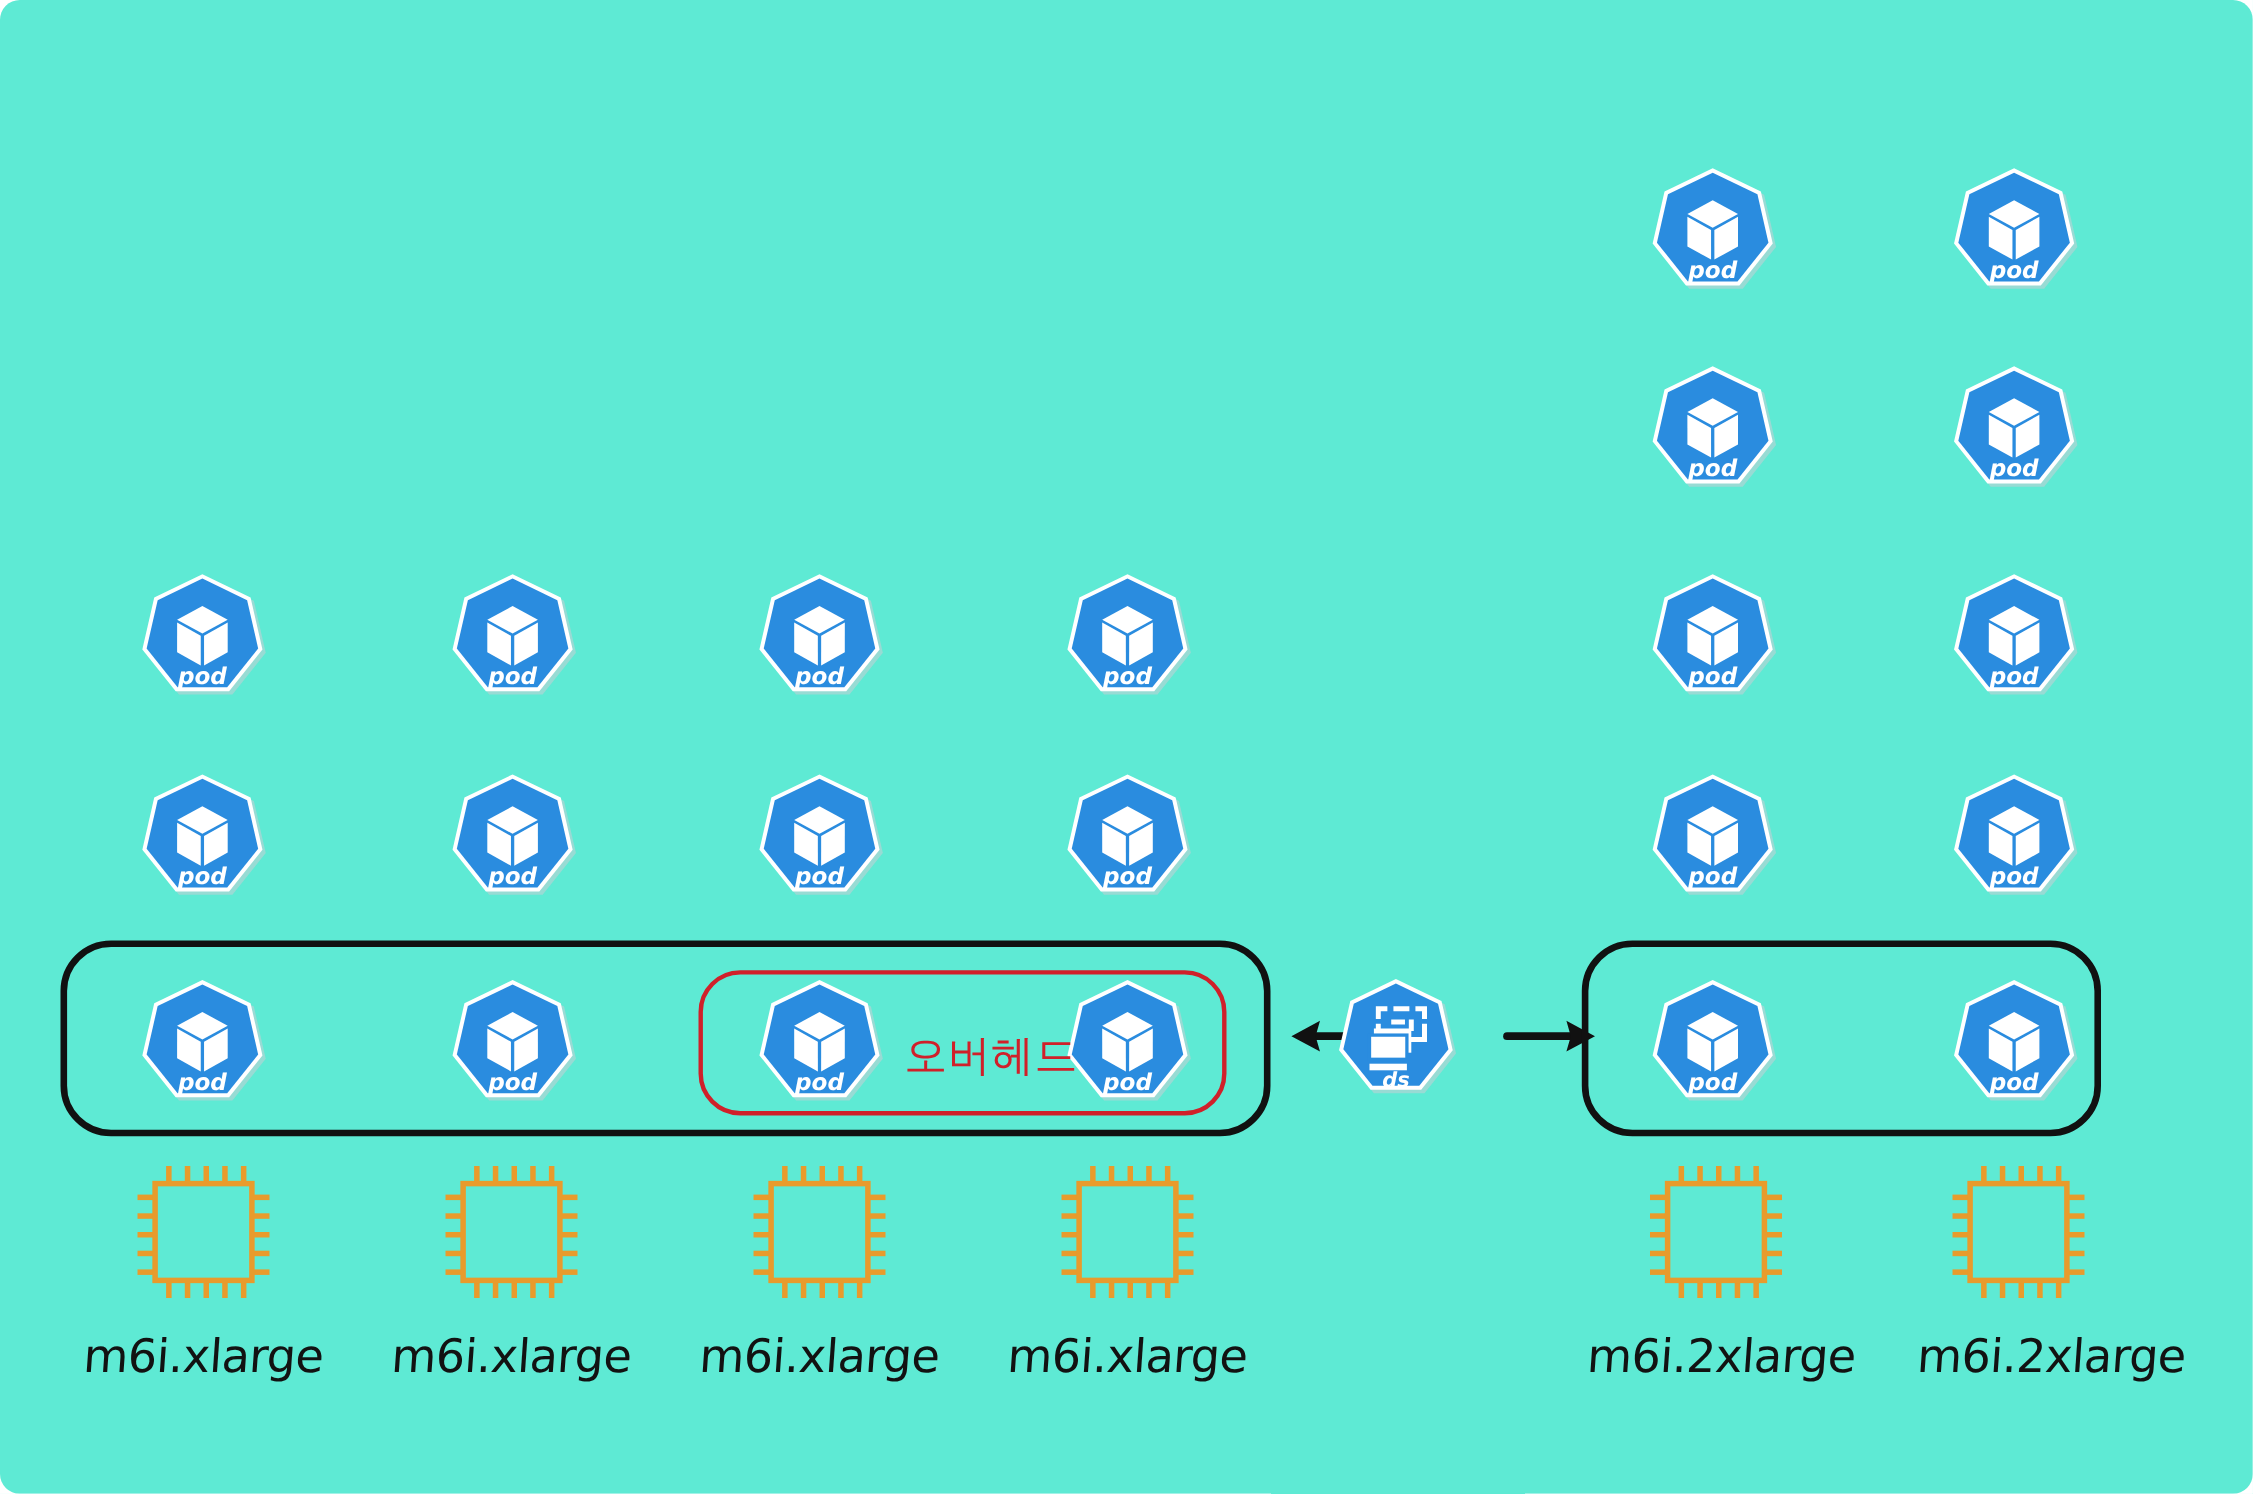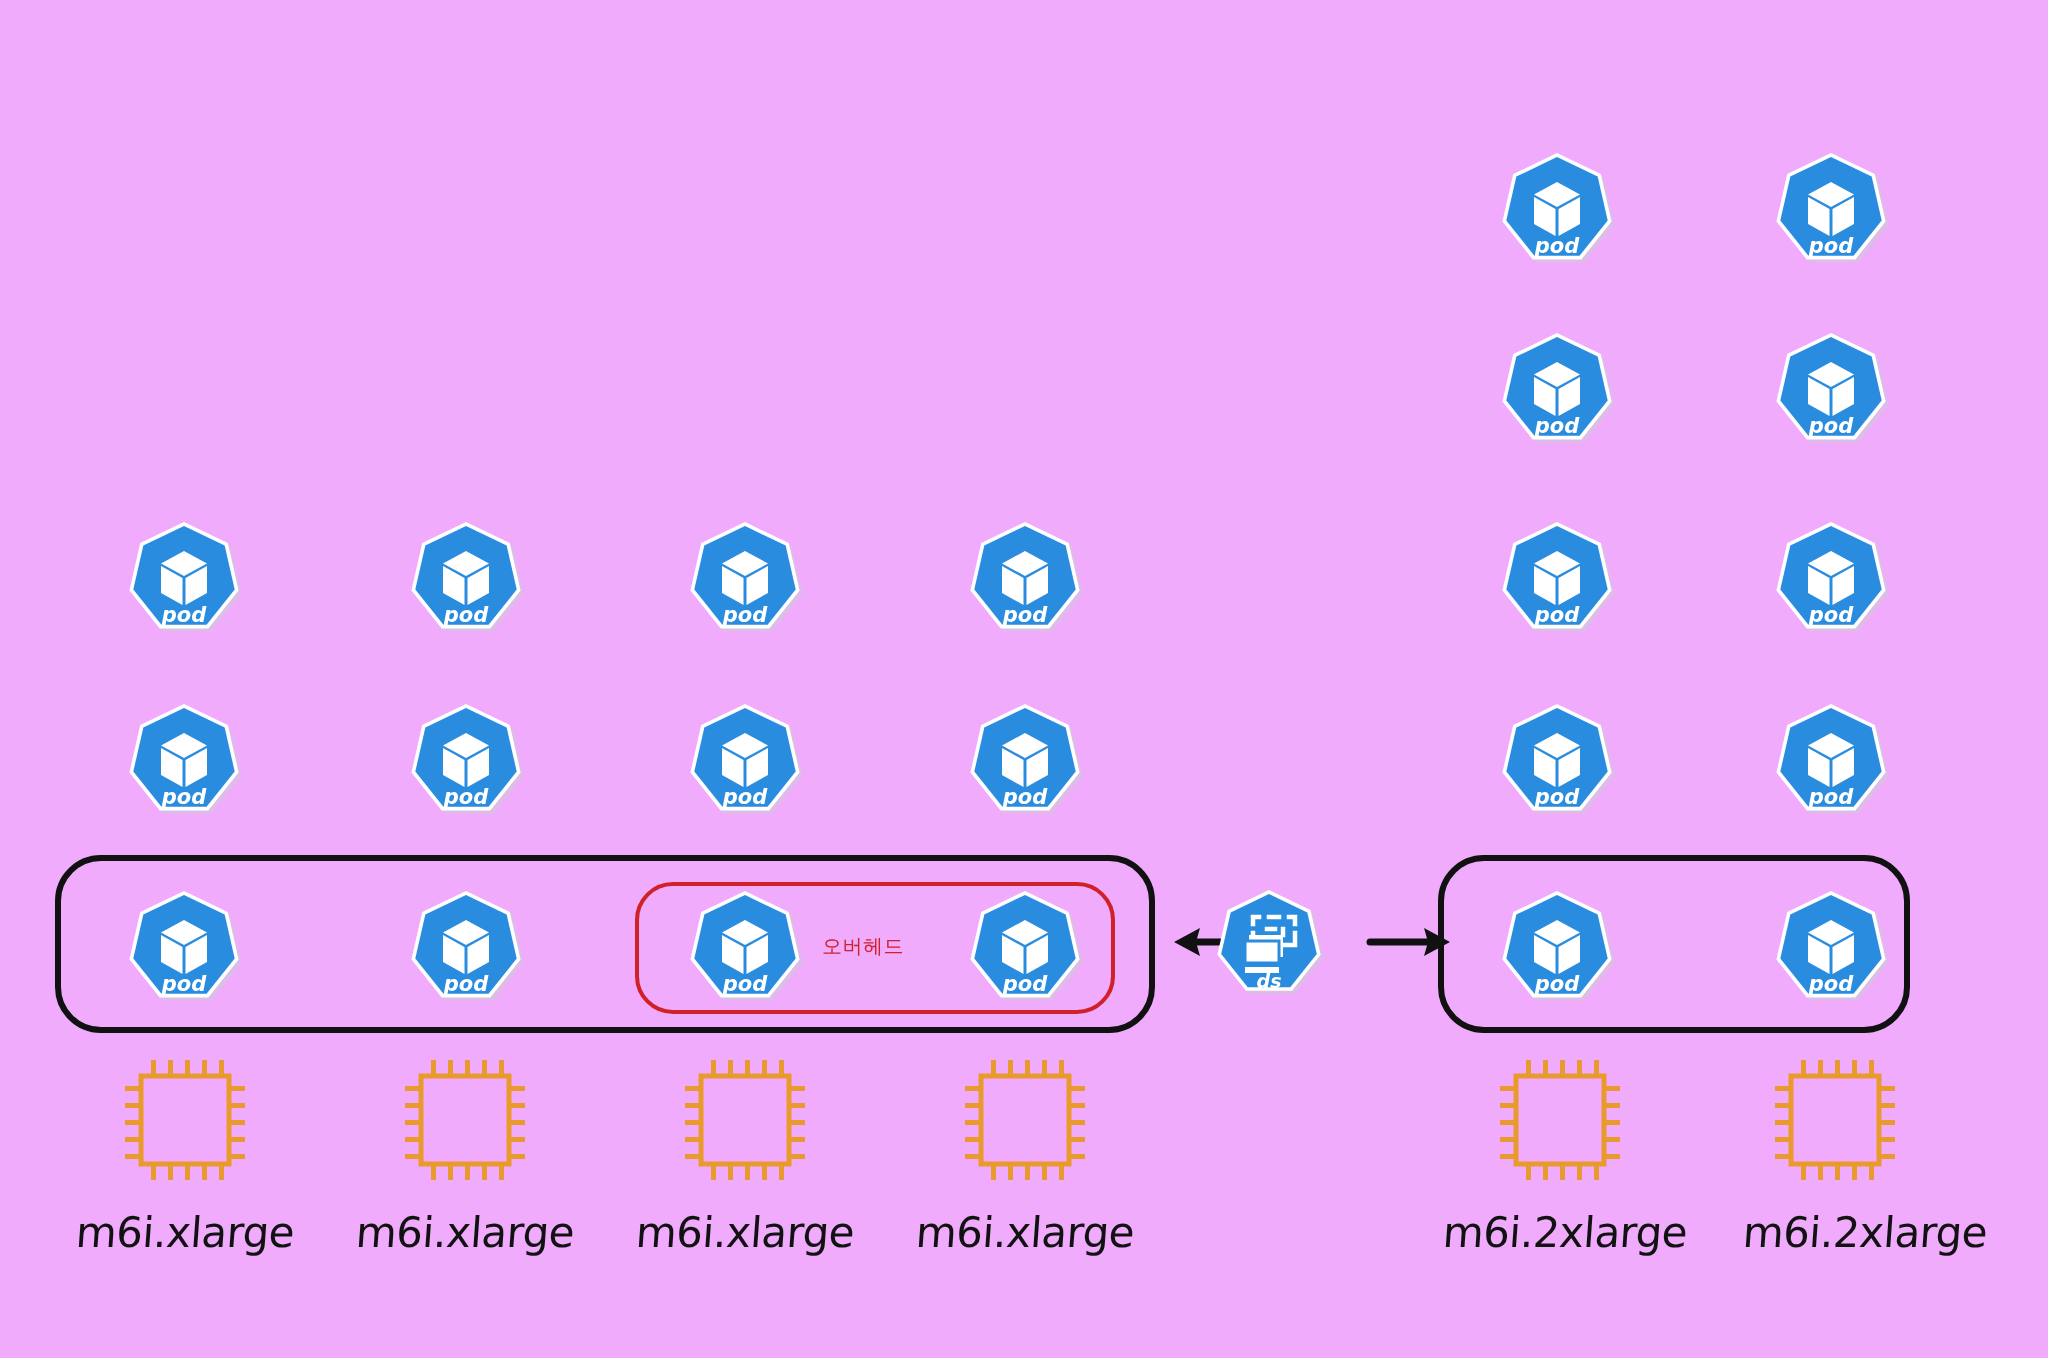--- a/index.html
+++ b/index.html
@@ -7,22 +7,23 @@
     padding: 0;
     background: #ffffff;
   }
   body {
     font-family: "DejaVu Sans", sans-serif;
   }
   #canvas {
     position: relative;
     width: 2048px;
     height: 1358px;
-    background: #f0abfc;
+    background: #5eead4;
     overflow: hidden;
+    border-radius: 18px;
   }
 
   
   .pod {
     position: absolute;
     width: 118px;
     height: 118px;
   }
   .pod svg, .chip svg, .ds svg { display: block; }
 
@@ -51,21 +52,21 @@
   .overhead-box {
     position: absolute;
     border: 4px solid #d0202a;
     border-radius: 38px;
     box-sizing: border-box;
     background: transparent;
   }
   .overhead-label {
     position: absolute;
     color: #d0202a;
-    font-size: 20px;
+    font-size: 39px;
     font-family: "DejaVu Sans", sans-serif;
     white-space: nowrap;
     letter-spacing: 0.5px;
   }
 
   
   .inst-label {
     position: absolute;
     font-size: 42px;
     color: #121212;

